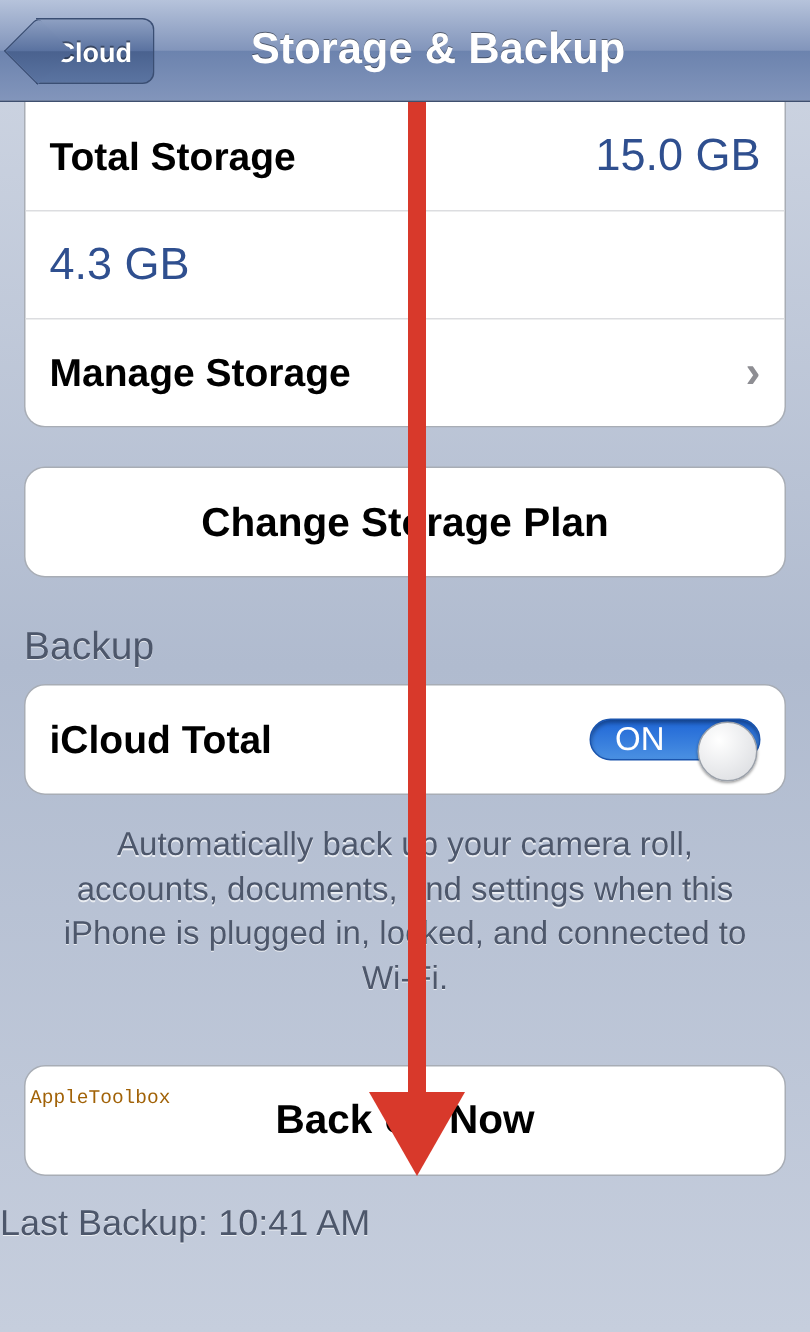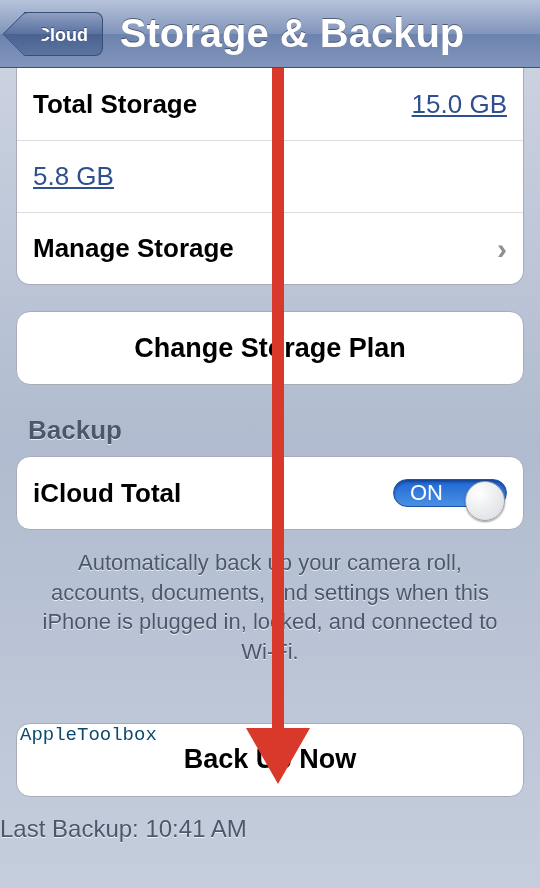--- a/index.html
+++ b/index.html
@@ -46,21 +46,21 @@
     border-right: none;
     border-top: none;
     transform: rotate(45deg);
     border-radius: 4px 0 0 0;
   }
   .nav-title {
     position: absolute;
     left: 0; right: 0;
     text-align: center;
     color: #fff;
-    font-size: 40px;
+    font-size: 29px;
     font-weight: 700;
     text-shadow: 0 -1px 0 rgba(0,0,0,.45);
     pointer-events: none;
     margin-left: 44px;
   }
 
   
   .group {
     margin: 0 16px;
     background: #fff;
@@ -73,43 +73,43 @@
     display: flex;
     align-items: center;
     justify-content: space-between;
     padding: 0 16px;
     height: 72px;
     font-size: 26px;
     border-top: 1px solid #dcdde0;
   }
   .row:first-child { border-top: none; }
   .row-label { font-weight: 700; color: #000; }
-  .row-value { color: #2f4f8f; font-size: 26px; text-decoration: underline; }
+  .row-value { color: #2f4f8f; font-size: 30px; }
   .chevron {
     color: #8e8e93;
     font-size: 30px;
     font-weight: 700;
     margin-left: 8px;
   }
   .row.link .row-label { font-weight: 700; text-align: right; }
 
   .group-gap { height: 26px; }
 
   .button-row {
     text-align: center;
     font-weight: 700;
     font-size: 27px;
     color: #000;
     justify-content: center;
   }
 
   .section-header {
-    margin: 30px 28px 10px;
+    margin: 30px 16px 10px;
     font-size: 26px;
-    font-weight: 700;
+    font-weight: 400;
     color: #4d576b;
     text-shadow: 0 1px 0 rgba(255,255,255,.7);
   }
 
   
   .toggle {
     width: 114px; height: 28px;
     border-radius: 22px;
     background: linear-gradient(#1f66d6, #4a90e2);
     border: 1px solid #1a54ad;
@@ -140,32 +140,32 @@
     line-height: 1.35;
     color: #4d576b;
     text-shadow: 0 1px 0 rgba(255,255,255,.7);
   }
 
   .watermark {
     position: absolute;
     left: 20px;
     top: 724px;
     font-family: "Courier New", monospace;
-    font-size: 19px;
-    color: #0c4a6e;
+    font-size: 13px;
+    color: #a16207;
   }
 
   .last-backup {
     margin-top: 18px;
     font-size: 24px;
     color: #4d576b;
     text-shadow: 0 1px 0 rgba(255,255,255,.7);
   }
 
-  .group.backupnow { margin-top: 56px; }
+  .group.backupnow { margin-top: 43px; }
 
   
   .arrow {
     position: absolute;
     left: 260px;
     top: 68px;
     width: 34px;
     height: 720px;
     pointer-events: none;
   }
@@ -194,21 +194,21 @@
   </div>
   <div class="nav-title">Storage &amp; Backup</div>
 </div>
 
 <div class="group first">
   <div class="row">
     <span class="row-label">Total Storage</span>
     <span class="row-value">15.0 GB</span>
   </div>
   <div class="row">
-    <span class="row-value">5.8 GB</span>
+    <span class="row-value">4.3 GB</span>
   </div>
   <div class="row link">
     <span class="row-label">Manage Storage</span>
     <span class="chevron">›</span>
   </div>
 </div>
 
 <div class="group-gap"></div>
 
 <div class="group">

